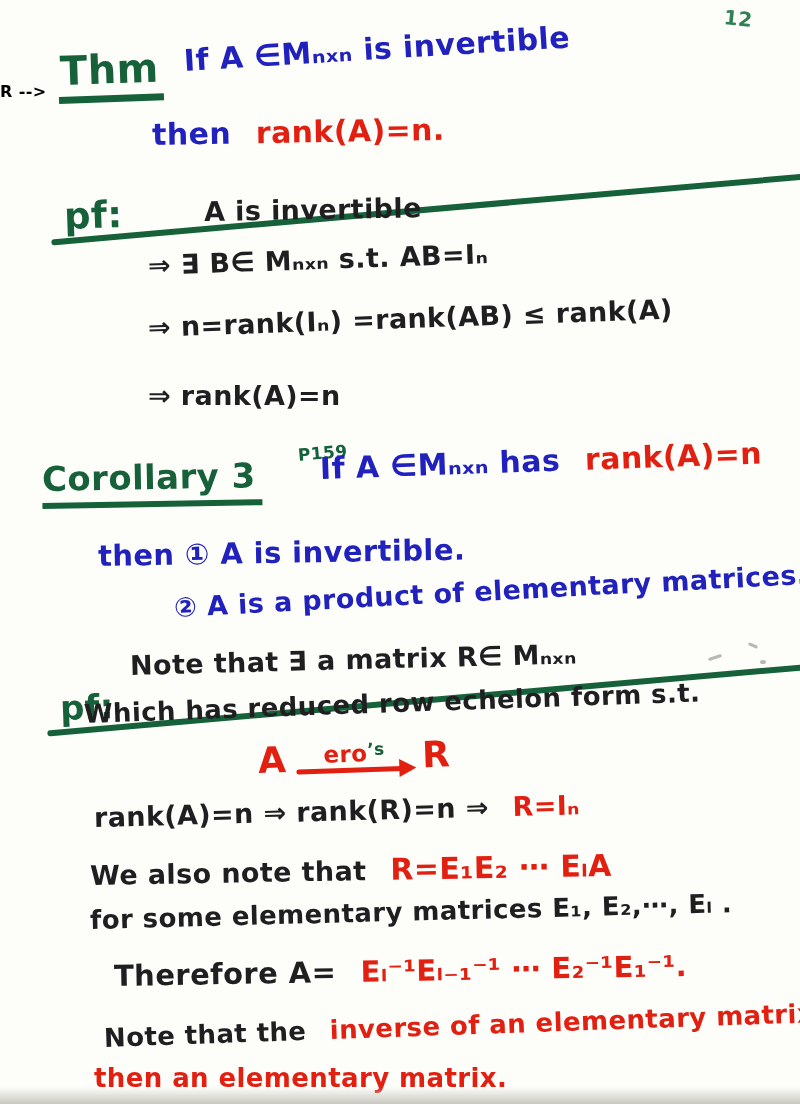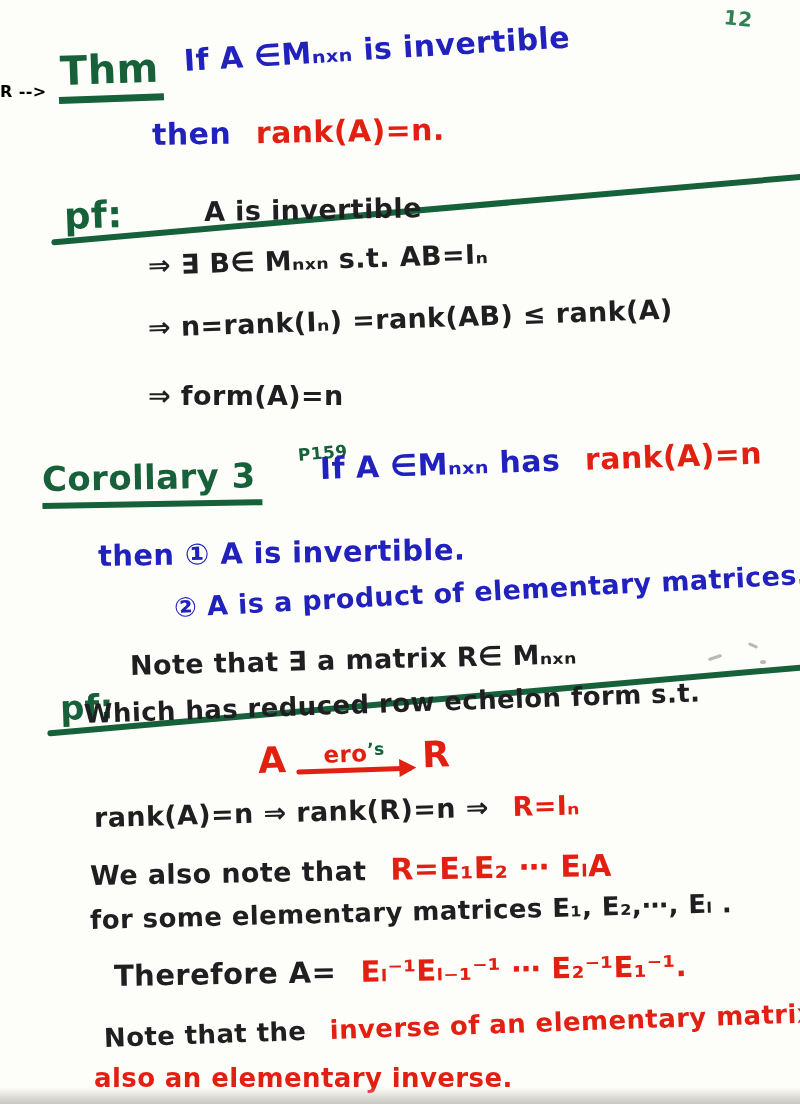--- a/index.html
+++ b/index.html
@@ -82,21 +82,21 @@
     <span class="ink-red">rank(A)=n.</span>
   </div>
 
   
   <div class="line ink-green pf-label" style="left:64px;top:196px;transform:rotate(-2deg);">
     <span class="strike-bar"></span><span>pf</span><span>:</span>
   </div>
   <div class="line ink-black t27" style="left:204px;top:196px;transform:rotate(-1deg);">A is invertible</div>
   <div class="line ink-black t27" style="left:148px;top:250px;transform:rotate(-2deg);">⇒ ∃ B∈ Mₙₓₙ s.t. AB=Iₙ</div>
   <div class="line ink-black t27" style="left:148px;top:312px;transform:rotate(-2deg);">⇒ n=rank(Iₙ) =rank(AB) ≤ rank(A)</div>
-  <div class="line ink-black t27" style="left:148px;top:380px;">⇒ form(A)=n</div>
+  <div class="line ink-black t27" style="left:148px;top:380px;">⇒ rank(A)=n</div>
 
   
   <div class="line ink-green" style="left:42px;top:460px;transform:rotate(-1deg);">
     <span class="hdr-cor">Corollary 3</span>
   </div>
   <div class="line ink-green pref" style="left:298px;top:446px;transform:rotate(-5deg);">P159</div>
   <div class="line t30" style="left:320px;top:452px;transform:rotate(-2deg);">
     <span class="ink-blue gap-r">If A ∈Mₙₓₙ has</span>
     <span class="ink-red">rank(A)=n</span>
   </div>
@@ -140,16 +140,16 @@
   </div>
   <div class="line ink-black t26" style="left:90px;top:906px;transform:rotate(-1.5deg);">for some elementary matrices E₁, E₂,⋯, Eₗ .</div>
   <div class="line t29" style="left:114px;top:960px;transform:rotate(-1deg);">
     <span class="ink-black gap-r">Therefore A=</span>
     <span class="ink-red">Eₗ⁻¹Eₗ₋₁⁻¹ ⋯ E₂⁻¹E₁⁻¹.</span>
   </div>
   <div class="line t26" style="left:104px;top:1024px;transform:rotate(-2deg);">
     <span class="ink-black gap-r">Note that the</span>
     <span class="ink-red">inverse of an elementary matrix is</span>
   </div>
-  <div class="line ink-red t26" style="left:94px;top:1064px;">also an elementary inverse.</div>
+  <div class="line ink-red t26" style="left:94px;top:1064px;">then an elementary matrix.</div>
 
   <div class="bottom-shadow"></div>
 </div>
 
 </body></html>

